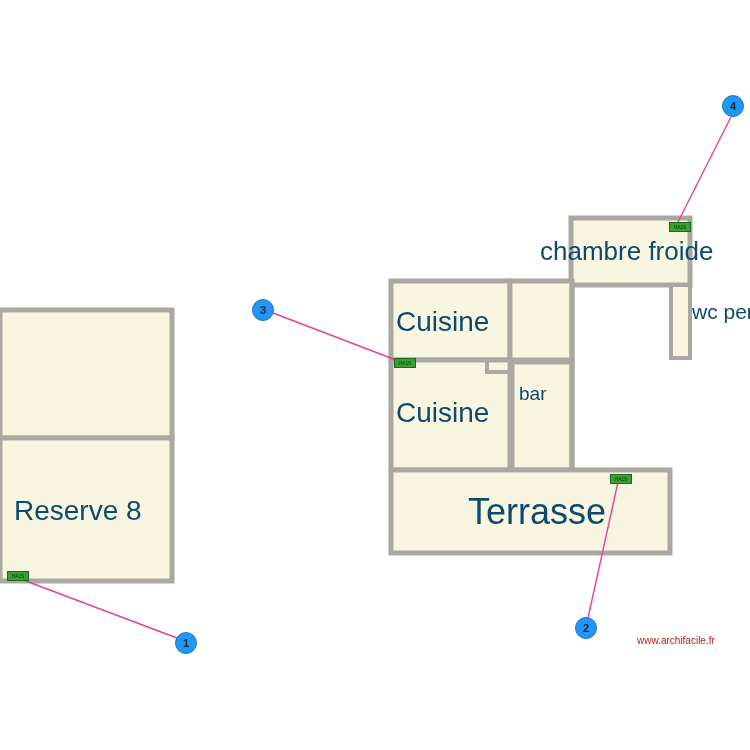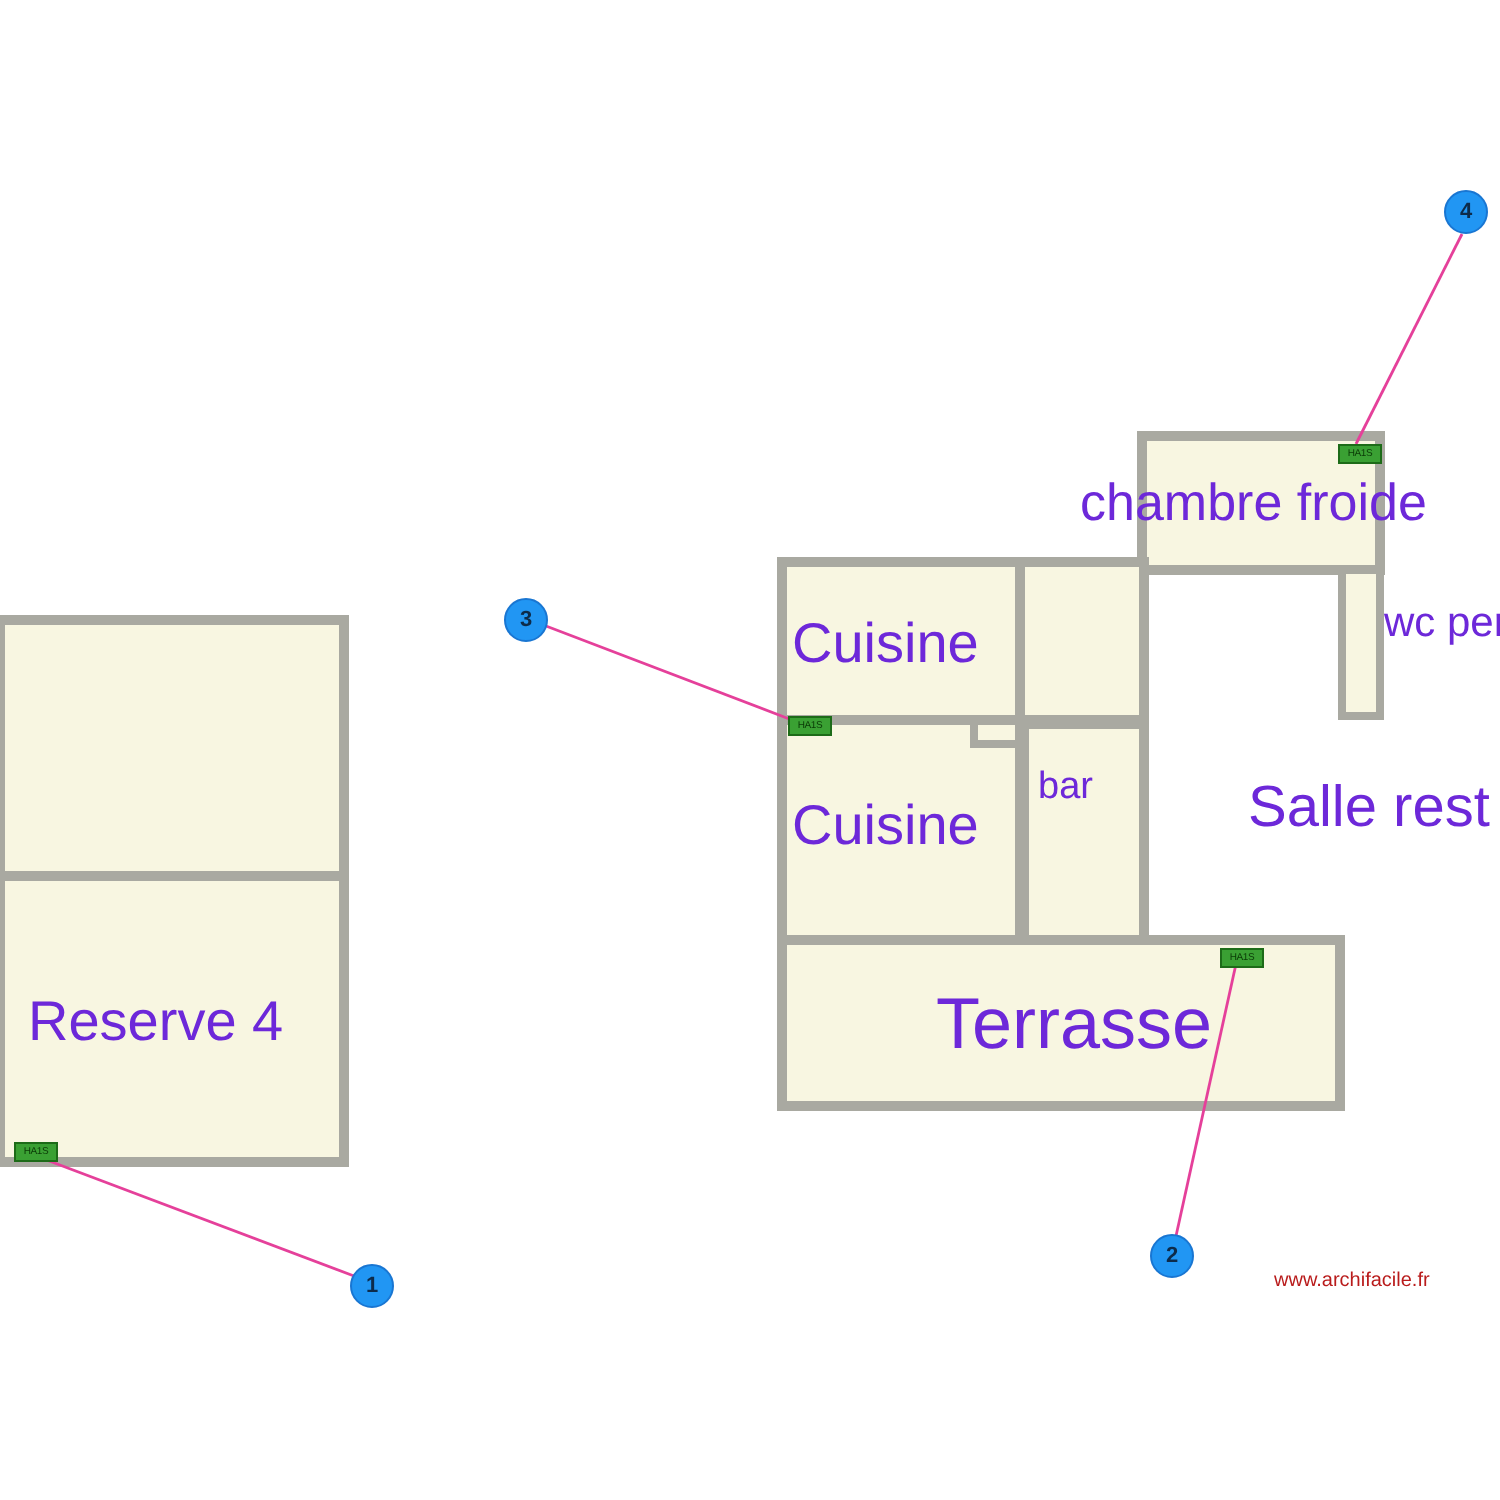--- a/index.html
+++ b/index.html
@@ -26,21 +26,21 @@
   .svg-layer {
     position: absolute;
     left: 0;
     top: 0;
     width: 750px;
     height: 750px;
   }
   .room-label {
     position: absolute;
     font-family: "Liberation Sans", sans-serif;
-    color: #6d28d9;
+    color: #0c4a6e;
     white-space: nowrap;
     line-height: 1;
     pointer-events: none;
   }
   .marker {
     position: absolute;
     width: 22px;
     height: 22px;
     border-radius: 50%;
     background: #2196f3;
@@ -111,35 +111,34 @@
 
     <g>
       <line x1="18" y1="578" x2="177" y2="638" stroke="#e5409a" stroke-width="1.4"></line>
       <line x1="618" y1="482" x2="588" y2="618" stroke="#e5409a" stroke-width="1.4"></line>
       <line x1="396" y1="360" x2="273" y2="313" stroke="#e5409a" stroke-width="1.4"></line>
       <line x1="678" y1="222" x2="731" y2="117" stroke="#e5409a" stroke-width="1.4"></line>
     </g>
   </svg>
 
 
-  <div class="room-label" style="left:14px; top:497px; font-size:28px;">Reserve 4</div>
+  <div class="room-label" style="left:14px; top:497px; font-size:28px;">Reserve 8</div>
 
   <div class="room-label" style="left:396px; top:308px; font-size:28px;">Cuisine</div>
 
   <div class="room-label" style="left:396px; top:399px; font-size:28px;">Cuisine</div>
 
   <div class="room-label" style="left:519px; top:384px; font-size:19px;">bar</div>
 
   <div class="room-label" style="left:468px; top:494px; font-size:36px;">Terrasse</div>
 
   <div class="room-label" style="left:540px; top:238px; font-size:26px;">chambre froide</div>
 
   <div class="room-label" style="left:692px; top:301px; font-size:21px;">wc per</div>
 
-  <div class="room-label" style="left:624px; top:390px; font-size:29px;">Salle rest</div>
 
   <div class="tag" style="left:7px; top:571px; width:22px; height:10px;">HA1S</div>
 
   <div class="tag" style="left:610px; top:474px; width:22px; height:10px;">HA1S</div>
 
   <div class="tag" style="left:394px; top:358px; width:22px; height:10px;">HA1S</div>
 
   <div class="tag" style="left:669px; top:222px; width:22px; height:10px;">HA1S</div>
 
   <div class="marker" style="left:175px; top:632px;">1</div>

